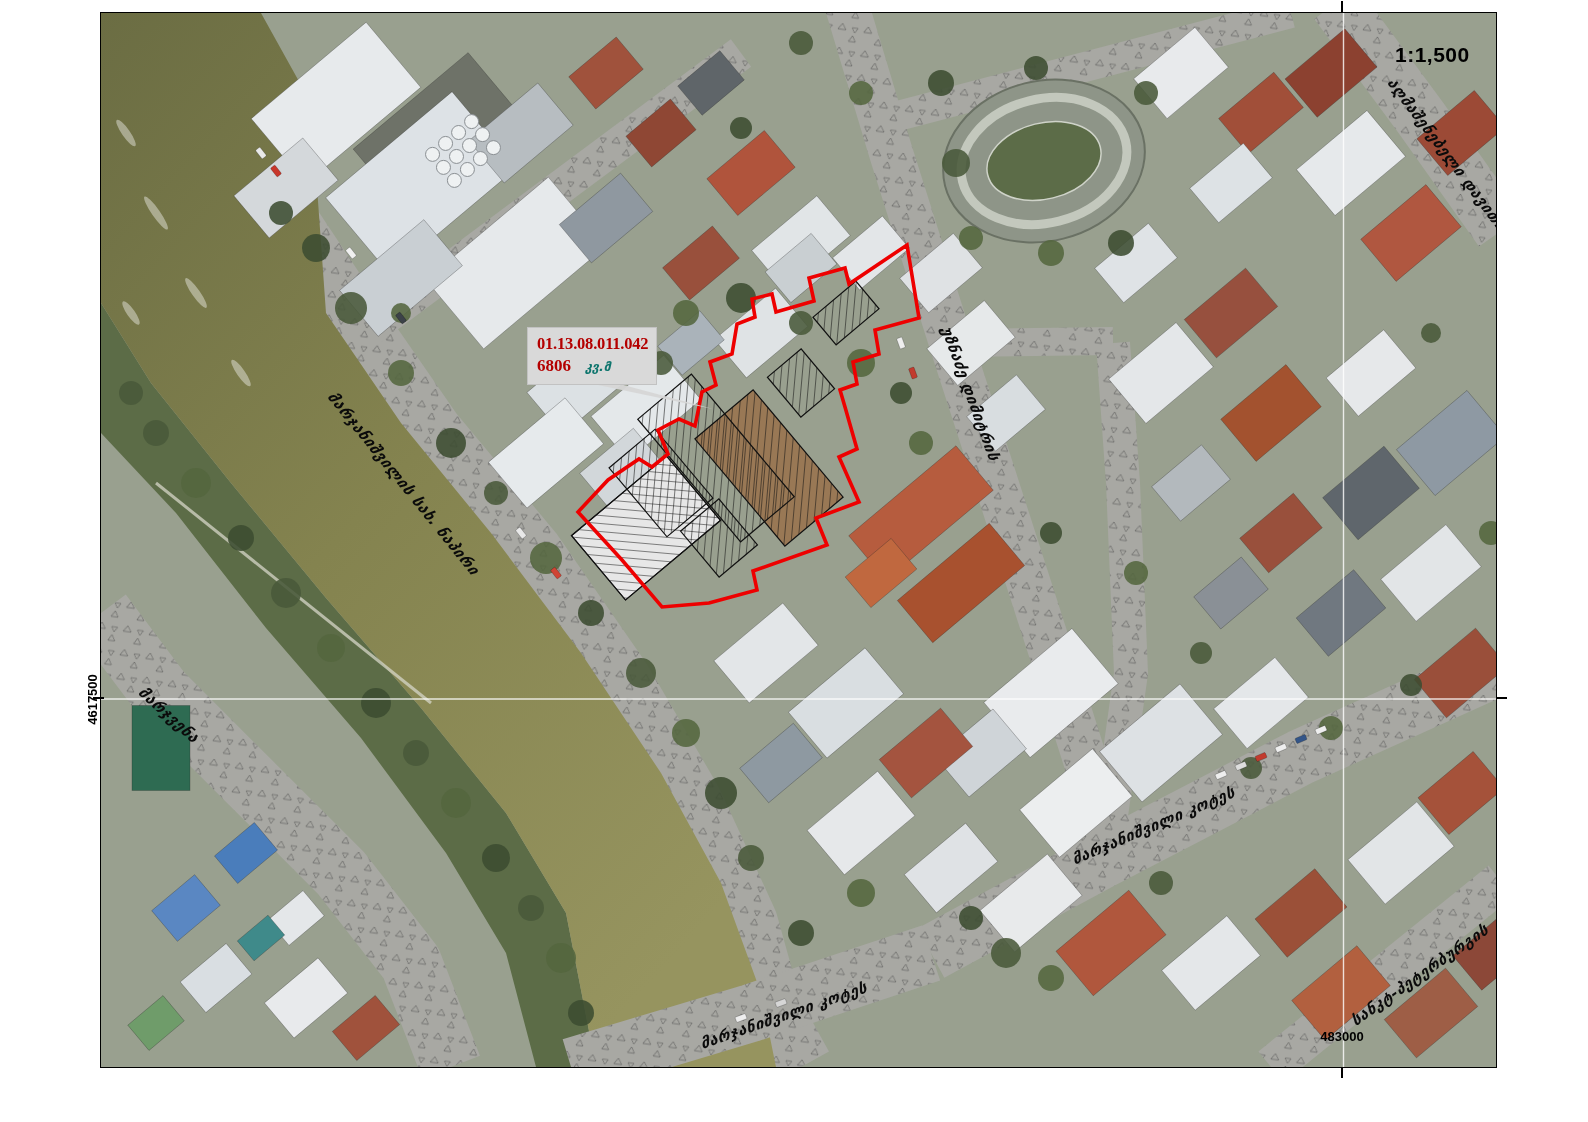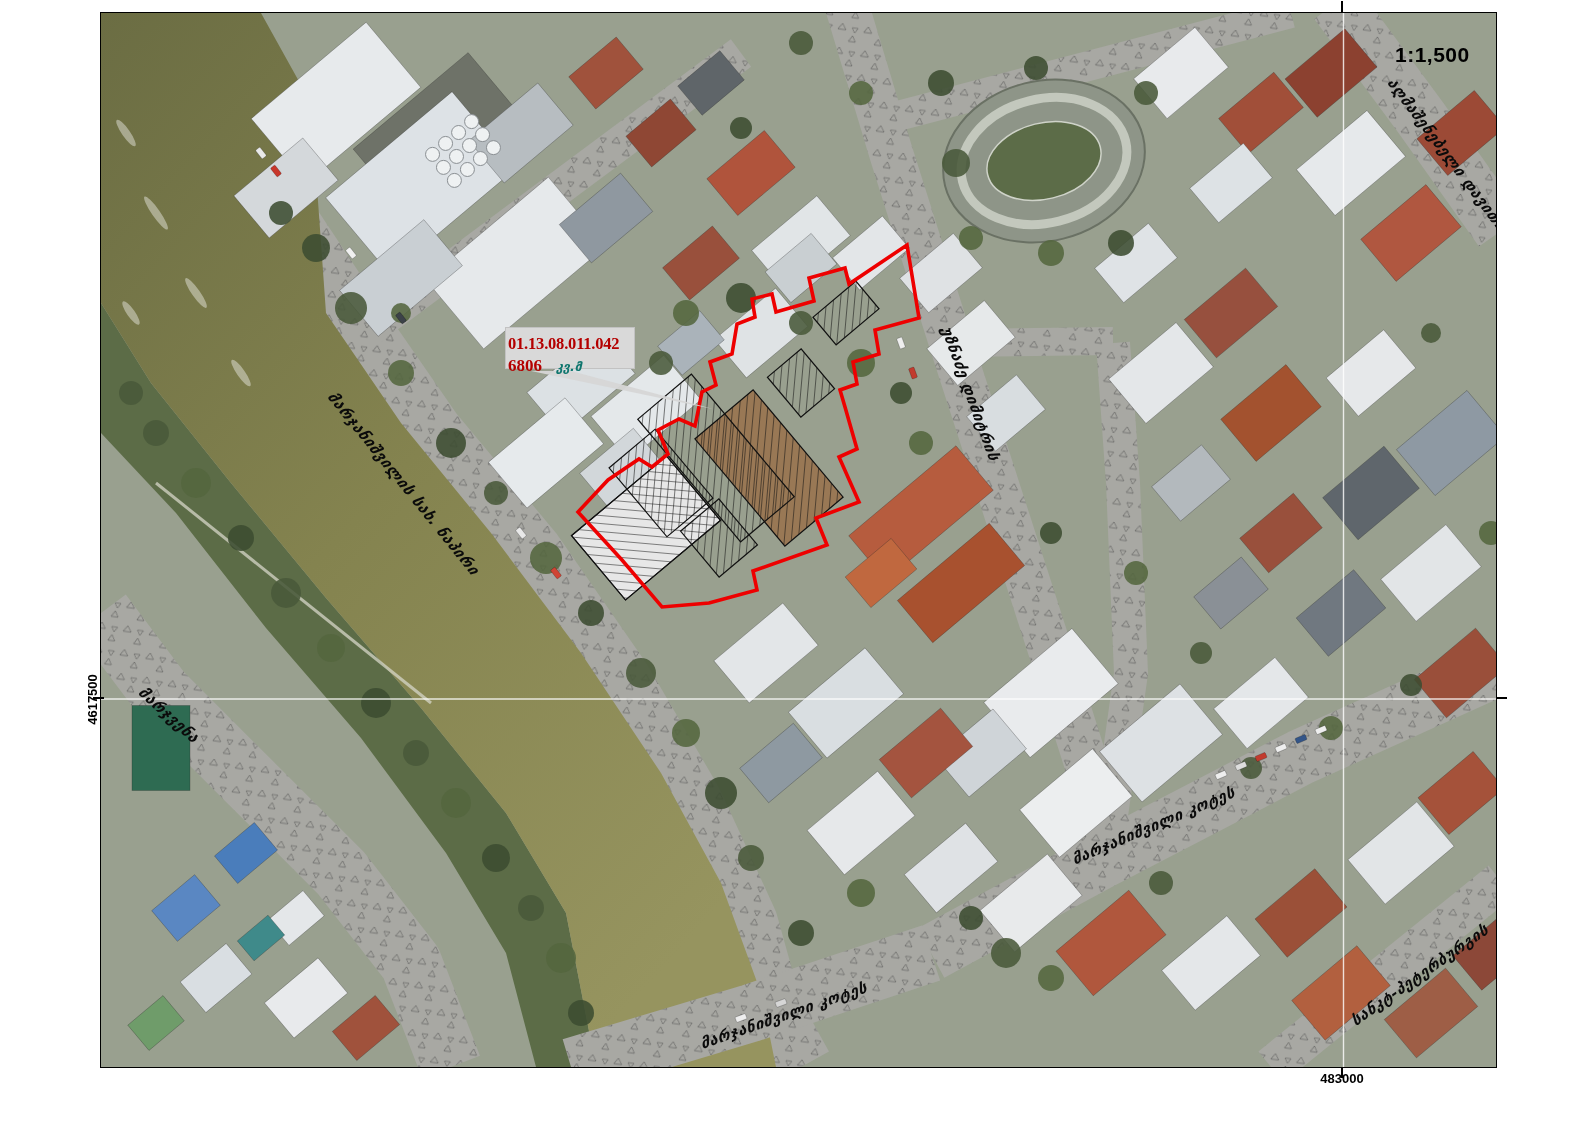--- a/index.html
+++ b/index.html
@@ -6,29 +6,29 @@
   body{width:1588px;height:1122px;position:relative;overflow:hidden;
        font-family:"Liberation Sans",sans-serif;}
   #sheet{position:absolute;left:0;top:0;width:1588px;height:1122px;background:#fff;}
   #frame{position:absolute;left:100px;top:12px;width:1395px;height:1054px;
          border:1.6px solid #000;overflow:hidden;background:#99a08f;}
   #scene{position:absolute;left:0;top:0;}
   .street-label{position:absolute;font:italic 700 15px "DejaVu Sans",sans-serif;
     color:#0b0b0b;white-space:nowrap;transform-origin:0 50%;letter-spacing:.6px;}
   #scale{position:absolute;left:1294px;top:30px;font:700 21px "Liberation Sans",sans-serif;
     color:#000000;letter-spacing:.5px;z-index:30;}
-  #callout{position:absolute;left:404px;top:314px;width:130px;height:42px;z-index:25;
-    background:#d9d9d9;border:1px solid #c2c2c2;padding:6px 7px 4px 2px;box-sizing:border-box;}
+  #callout{position:absolute;left:426px;top:314px;width:130px;height:58px;z-index:25;
+    background:#d9d9d9;border:1px solid #c2c2c2;padding:6px 7px 4px 9px;box-sizing:border-box;}
   #callout .l1{font:700 16.5px "Liberation Serif",serif;color:#b40000;
     letter-spacing:-.2px;white-space:nowrap;}
   #callout .l2{font:700 17px "Liberation Serif",serif;color:#b40000;margin-top:2px;}
   #callout .unit{font:italic 700 12.5px "DejaVu Sans",sans-serif;color:#0f766e;margin-left:14px;}
   .coord{position:absolute;font:700 13px "Liberation Sans",sans-serif;color:#000;}
   #coord-left{left:56px;top:692px;width:72px;text-align:center;transform:rotate(-90deg);}
-  #coord-bottom{left:1306px;top:1071px;width:72px;text-align:center;}
+  #coord-bottom{left:1306px;top:1029px;width:72px;text-align:center;}
   .tick{position:absolute;background:#000;}
   #tick-top{left:1341px;top:1px;width:2px;height:11px;}
   #tick-bottom{left:1341px;top:1067px;width:2px;height:11px;}
   #tick-left{left:93px;top:697px;width:11px;height:2px;}
   #tick-right{left:1496px;top:697px;width:11px;height:2px;}
   .hb{fill:url(#hatch);stroke:#111;stroke-width:1.2;}
   .hb2{fill:url(#hatch2);stroke:#111;stroke-width:1.2;}
   .road{fill:none;stroke:#a8a8a3;stroke-linejoin:round;stroke-linecap:butt;}
   .roadp{fill:none;stroke:url(#stip);stroke-linejoin:round;}
   .grid{stroke:rgba(255,255,255,.8);stroke-width:1.4;}

